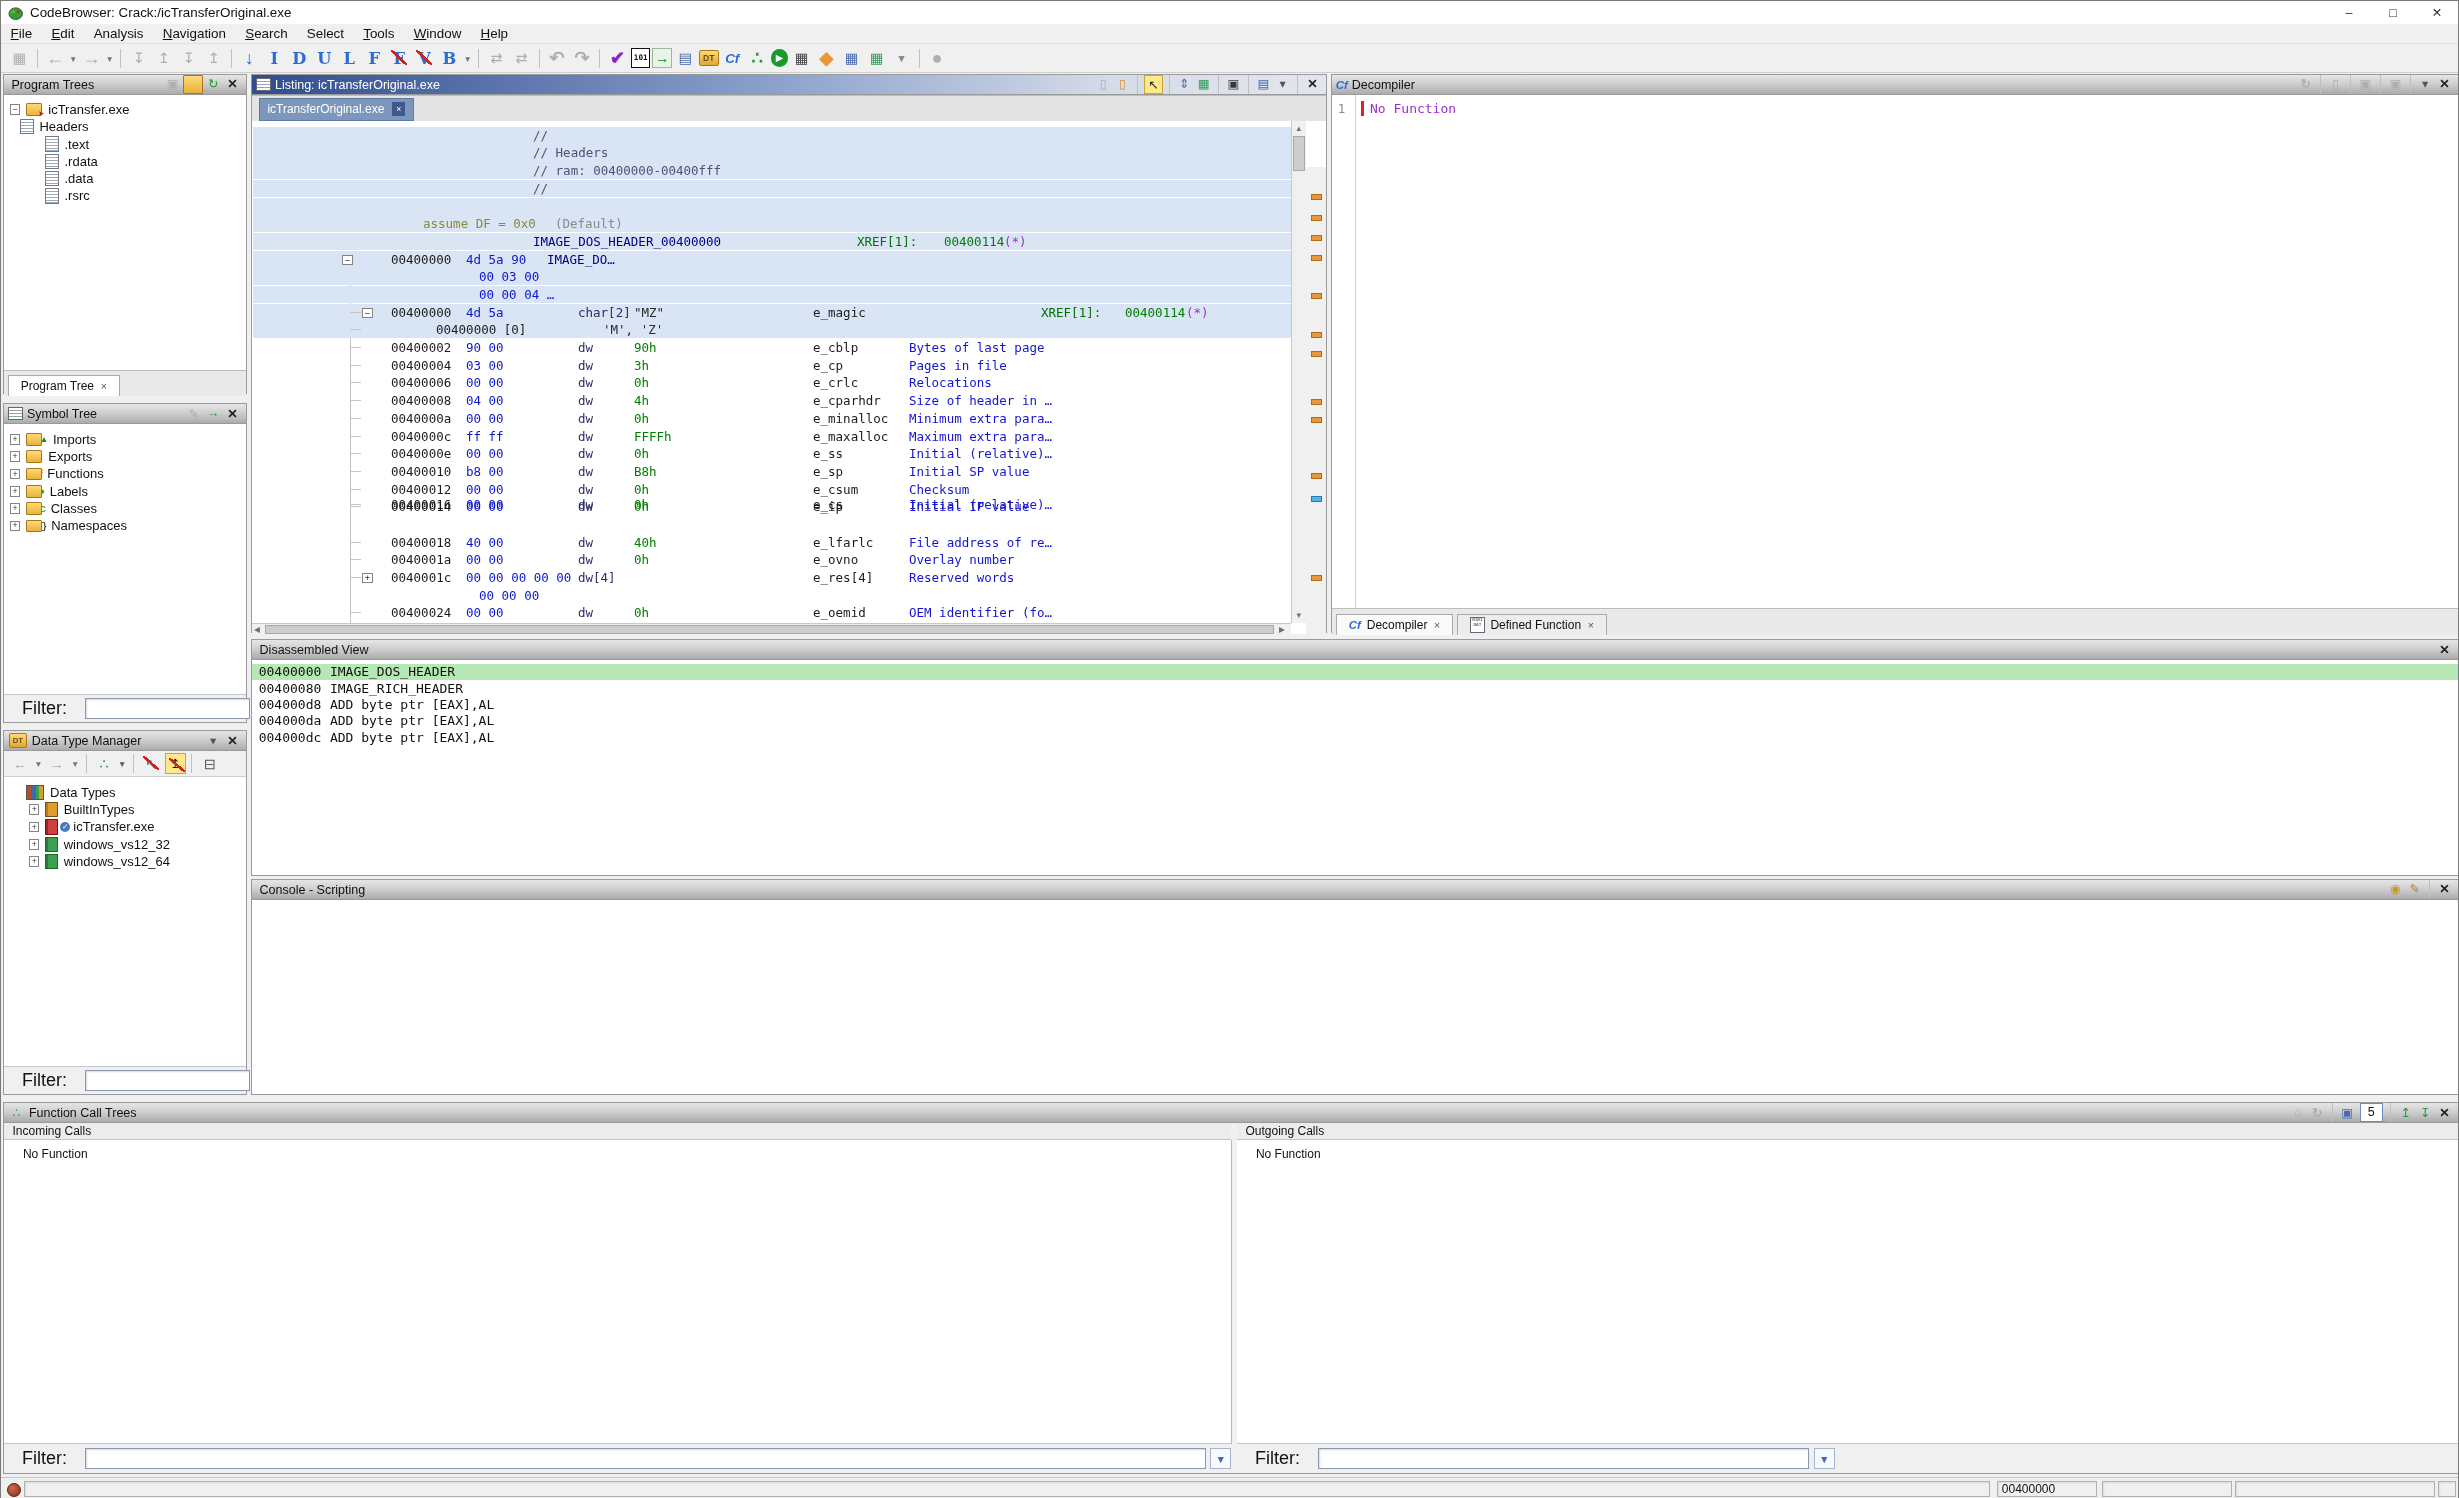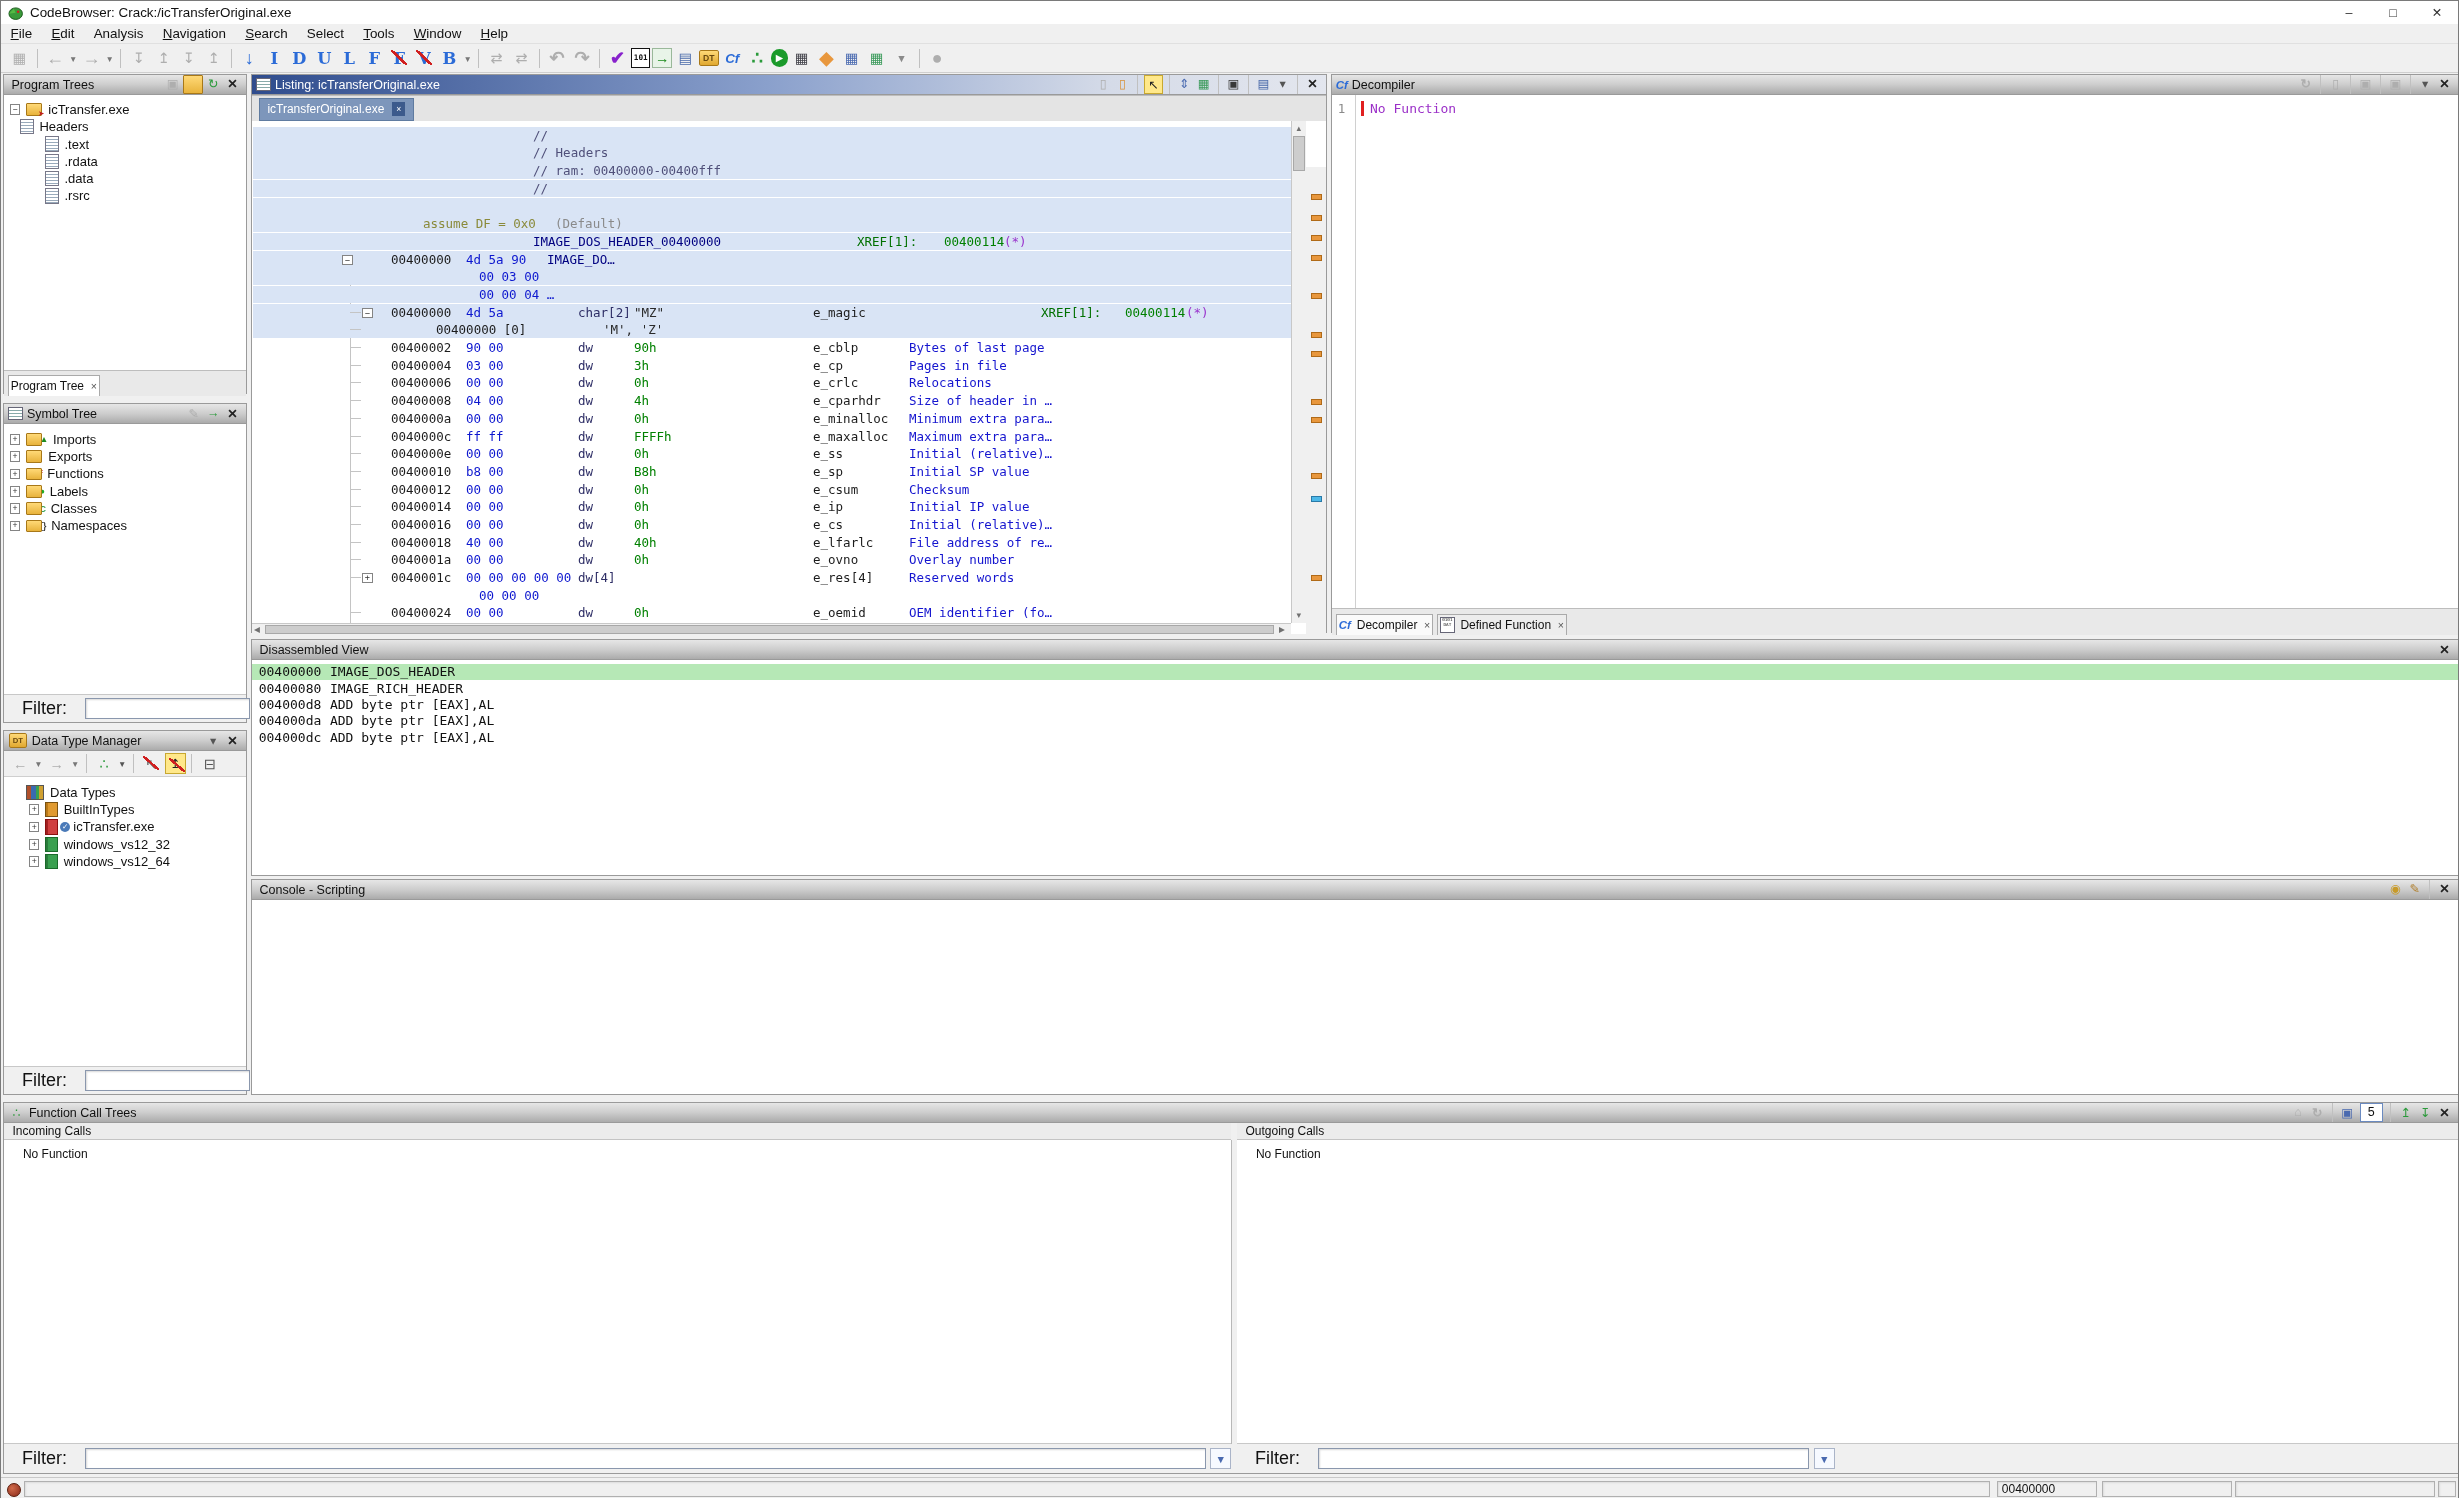--- a/index.html
+++ b/index.html
@@ -66,21 +66,21 @@
   .folder,.prog{width:14.4px;height:10.6px;background:linear-gradient(#ffd977,#e8b33c);border:1px solid #a87818;border-radius:1px;position:relative;}
   .prog::after{content:"➤";position:absolute;right:-2.9px;bottom:-2.9px;font-size:7.7px;color:#c02020;}
   .page{width:11.5px;height:13.4px;background:#fff;border:1px solid #778;background-image:repeating-linear-gradient(#fff 0 1.9px,#9ab 1.9px 2.9px);}
   .shelf{width:16.3px;height:13.4px;border:1px solid #555;background:linear-gradient(90deg,#b0502a 0 3.8px,#3a6ab0 3.8px 8.6px,#3aa050 8.6px 12.5px,#d0a030 12.5px 16.3px);}
   .book-orange{width:10.6px;height:13.4px;background:#e09a30;border:1px solid #7a5210;box-shadow:inset 1.9px 0 0 #b87818;}
   .book-red{width:10.6px;height:13.4px;background:#d04040;border:1px solid #8a1010;box-shadow:inset 1.9px 0 0 #a02020;}
   .book-green{width:10.6px;height:13.4px;background:#3aa050;border:1px solid #1a6a2a;box-shadow:inset 1.9px 0 0 #2a7a3a;}
   .chk{width:10.6px;height:10.6px;border-radius:50%;background:#4a7ab8;color:#fff;font-size:7.7px;display:inline-flex;align-items:center;justify-content:center;margin-right:2.9px;margin-left:-3.8px;flex:none;}
   .badge{font-size:8.6px;font-weight:bold;margin-left:-8.6px;margin-right:4.8px;flex:none;}
   .tabstrip{position:absolute;left:0;right:0;background:#e9e9e9;border-top:1px solid #bdbdbd;display:flex;align-items:flex-end;}
-  .btab{background:#fff;border:1px solid #aaa;border-bottom:none;height:20px;display:flex;align-items:center;padding:0 2px;font-size:12px;color:#111;margin-left:3.8px;}
+  .btab{background:#fff;border:1px solid #aaa;border-bottom:none;height:20px;display:flex;align-items:center;padding:0 12px;font-size:12px;color:#111;margin-left:3.8px;}
   .btab .tx{margin-left:6.7px;color:#555;font-size:10.6px;}
   
   #listingtabs{top:20px;height:26px;background:#e4e4e4;border-bottom:1px solid #b8b8b8;align-items:center;}
   .bluetab{background:#7d96bb;color:#fff;height:21px;display:flex;align-items:center;font-size:12px;padding:0 7.7px;margin-left:6.7px;border:1px solid #5f7ba0;}
   .bluetab .tx{margin-left:7.7px;width:13.4px;height:13.4px;background:#3c5a8c;color:#fff;font-size:8.6px;display:flex;align-items:center;justify-content:center;}
   #listingcontent{position:absolute;left:0;top:46px;width:1074px;height:513px;background:#fff;overflow:hidden;}
   #listing-rows{position:absolute;left:1px;top:5.8px;width:1039px;height:497px;overflow:hidden;font-family:"DejaVu Sans Mono",monospace;font-size:12.5px;}
   .lrow{position:absolute;left:0;width:1039px;height:17.3px;line-height:17.3px;white-space:pre;}
   .lrow.hl{background:#d9e4f5;}
   .lrow span{position:absolute;top:0;}
@@ -421,21 +421,21 @@
           <div class="lrow k-field" style="top: 212px;"><span class="f-addr">00400002</span><span class="f-bytes">90 00</span><span class="f-mnem">dw</span><span class="f-op">90h</span><span class="f-field">e_cblp</span><span class="f-comment">Bytes of last page</span></div>
           <div class="lrow k-field" style="top: 230px;"><span class="f-addr">00400004</span><span class="f-bytes">03 00</span><span class="f-mnem">dw</span><span class="f-op">3h</span><span class="f-field">e_cp</span><span class="f-comment">Pages in file</span></div>
           <div class="lrow k-field" style="top: 247px;"><span class="f-addr">00400006</span><span class="f-bytes">00 00</span><span class="f-mnem">dw</span><span class="f-op">0h</span><span class="f-field">e_crlc</span><span class="f-comment">Relocations</span></div>
           <div class="lrow k-field" style="top: 265px;"><span class="f-addr">00400008</span><span class="f-bytes">04 00</span><span class="f-mnem">dw</span><span class="f-op">4h</span><span class="f-field">e_cparhdr</span><span class="f-comment">Size of header in …</span></div>
           <div class="lrow k-field" style="top: 283px;"><span class="f-addr">0040000a</span><span class="f-bytes">00 00</span><span class="f-mnem">dw</span><span class="f-op">0h</span><span class="f-field">e_minalloc</span><span class="f-comment">Minimum extra para…</span></div>
           <div class="lrow k-field" style="top: 301px;"><span class="f-addr">0040000c</span><span class="f-bytes">ff ff</span><span class="f-mnem">dw</span><span class="f-op">FFFFh</span><span class="f-field">e_maxalloc</span><span class="f-comment">Maximum extra para…</span></div>
           <div class="lrow k-field" style="top: 318px;"><span class="f-addr">0040000e</span><span class="f-bytes">00 00</span><span class="f-mnem">dw</span><span class="f-op">0h</span><span class="f-field">e_ss</span><span class="f-comment">Initial (relative)…</span></div>
           <div class="lrow k-field" style="top: 336px;"><span class="f-addr">00400010</span><span class="f-bytes">b8 00</span><span class="f-mnem">dw</span><span class="f-op">B8h</span><span class="f-field">e_sp</span><span class="f-comment">Initial SP value</span></div>
           <div class="lrow k-field" style="top: 354px;"><span class="f-addr">00400012</span><span class="f-bytes">00 00</span><span class="f-mnem">dw</span><span class="f-op">0h</span><span class="f-field">e_csum</span><span class="f-comment">Checksum</span></div>
           <div class="lrow k-field" style="top: 371px;"><span class="f-addr">00400014</span><span class="f-bytes">00 00</span><span class="f-mnem">dw</span><span class="f-op">0h</span><span class="f-field">e_ip</span><span class="f-comment">Initial IP value</span></div>
-          <div class="lrow k-field" style="top: 389px; padding-left: 21px;"><span class="f-addr">00400016</span><span class="f-bytes">00 00</span><span class="f-mnem">dw</span><span class="f-op">0h</span><span class="f-field">e_cs</span><span class="f-comment">Initial (relative)…</span></div>
+          <div class="lrow k-field" style="top: 369px; padding-left: 21px;"><span class="f-addr">00400016</span><span class="f-bytes">00 00</span><span class="f-mnem">dw</span><span class="f-op">0h</span><span class="f-field">e_cs</span><span class="f-comment">Initial (relative)…</span></div>
           <div class="lrow k-field" style="top: 407px;"><span class="f-addr">00400018</span><span class="f-bytes">40 00</span><span class="f-mnem">dw</span><span class="f-op">40h</span><span class="f-field">e_lfarlc</span><span class="f-comment">File address of re…</span></div>
           <div class="lrow k-field" style="top: 424px;"><span class="f-addr">0040001a</span><span class="f-bytes">00 00</span><span class="f-mnem">dw</span><span class="f-op">0h</span><span class="f-field">e_ovno</span><span class="f-comment">Overlay number</span></div>
           <div class="lrow k-field" style="top: 442px;"><span class="expbox lexp">+</span><span class="f-addr">0040001c</span><span class="f-bytes">00 00 00 00 00</span><span class="f-mnem">dw[4]</span><span class="f-field">e_res[4]</span><span class="f-comment">Reserved words</span></div>
           <div class="lrow k-cont" style="top: 460px;"><span class="f-bytes2">00 00 00</span></div>
           <div class="lrow k-field" style="top: 477px;"><span class="f-addr">00400024</span><span class="f-bytes">00 00</span><span class="f-mnem">dw</span><span class="f-op">0h</span><span class="f-field">e_oemid</span><span class="f-comment">OEM identifier (fo…</span></div>
           <div class="lrow k-field" style="top: 495px;"><span class="f-addr">00400026</span><span class="f-bytes">00 00</span><span class="f-mnem">dw</span><span class="f-op">0h</span><span class="f-field">e_oeminfo</span><span class="f-comment">OEM informati…</span></div>
         </div>
 
       <div class="vscroll" style="left:1039px;top:0;width:14.4px;height:502px;">
         <span class="sarrow" style="left:2.9px;top:2.9px;">▲</span>

